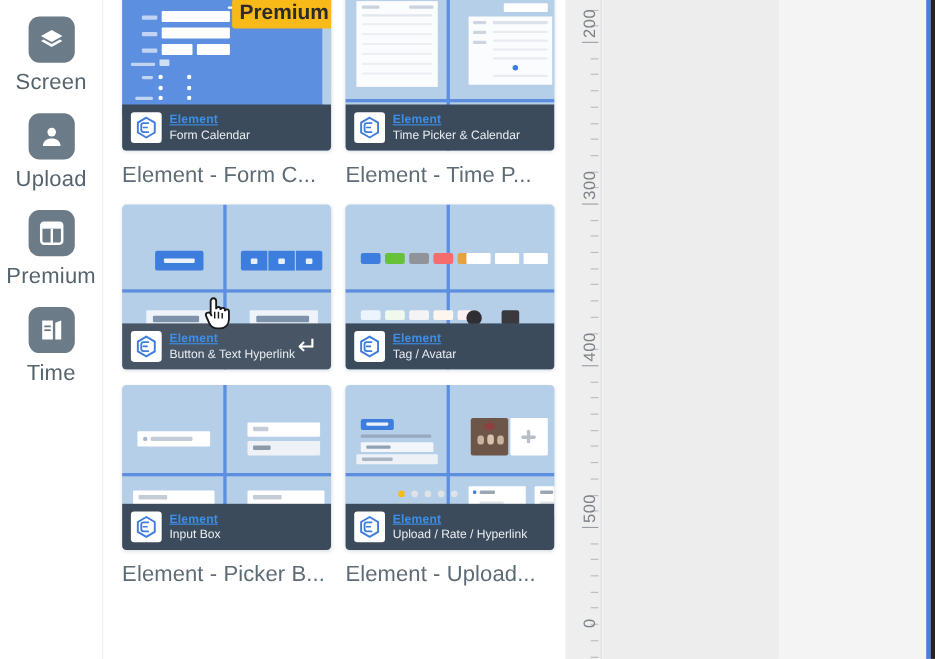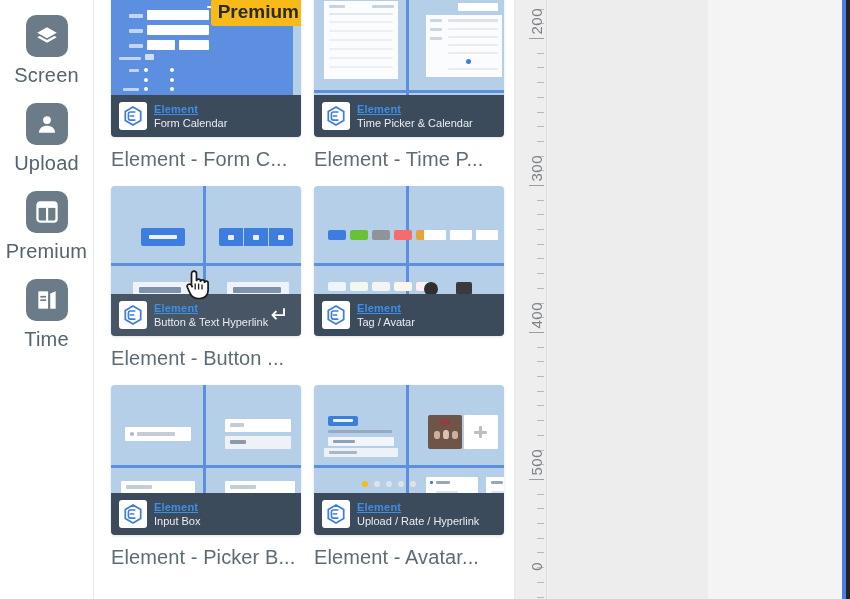--- a/index.html
+++ b/index.html
@@ -390,21 +390,20 @@
                 <path d="M8.4 11.9h5" stroke="#3d7ddd" stroke-width="1.6"></path>
               </svg>
             </span>
             <span class="foot-text">
               <span class="foot-brand">Element</span>
               <span class="foot-sub">Button &amp; Text Hyperlink</span>
             </span>
             <span class="enter-glyph">↵</span>
           </div>
         </div>
-        <div class="card-title">Element - Button ...</div>
       </div>
 
       <div class="card">
         <div class="thumb">
           <div class="thumb-canvas">
             <div class="div-v" style="left:92px;"></div>
             <div class="div-h" style="top:77px;"></div>
             <div class="tag" style="left:14px;top:44px;width:18px;height:10px;background:#3d7ddd;"></div>
             <div class="tag" style="left:36px;top:44px;width:18px;height:10px;background:#67c23a;"></div>
             <div class="tag" style="left:58px;top:44px;width:18px;height:10px;background:#909399;"></div>
@@ -521,21 +520,21 @@
                 <path d="M14.6 7.6H9.2c-1.3 0-2.2 1-2.2 2.3v4.3c0 1.3.9 2.3 2.2 2.3h5.4" fill="none" stroke="#3d7ddd" stroke-width="1.8"></path>
                 <path d="M8.4 11.9h5" stroke="#3d7ddd" stroke-width="1.6"></path>
               </svg>
             </span>
             <span class="foot-text">
               <span class="foot-brand">Element</span>
               <span class="foot-sub">Upload / Rate / Hyperlink</span>
             </span>
           </div>
         </div>
-        <div class="card-title">Element - Avatar...</div>
+        <div class="card-title">Element - Upload...</div>
       </div>
 
     </div>
 
     <div class="cursor" style="left:88px;top:268px;">
       <svg width="30" height="34" viewBox="0 0 30 34">
         <path d="M9.5 17.5V5.8c0-1.5 1.1-2.7 2.5-2.7s2.5 1.2 2.5 2.7v7.4c0-1.2.9-2.1 2-2.1s2 .9 2 2.1v.7c0-1.1.9-2 2-2s2 .9 2 2v1.1c0-1 .8-1.8 1.8-1.8s1.8.8 1.8 1.8v7.4c0 4.6-3.2 8.1-8.2 8.1h-2.1c-4.1 0-6.3-1.9-7.8-5.3l-2.6-5.9c-.5-1.2 0-2.5 1.2-3 1.1-.5 2.4 0 3 1.1l.9 1.9z" fill="#fff" stroke="#1b1b1b" stroke-width="1.7"></path>
         <path d="M13.2 21.5v-6M16.6 21.5v-6M20 21.5v-5" stroke="#1b1b1b" stroke-width="1.3"></path>
       </svg>
     </div>

